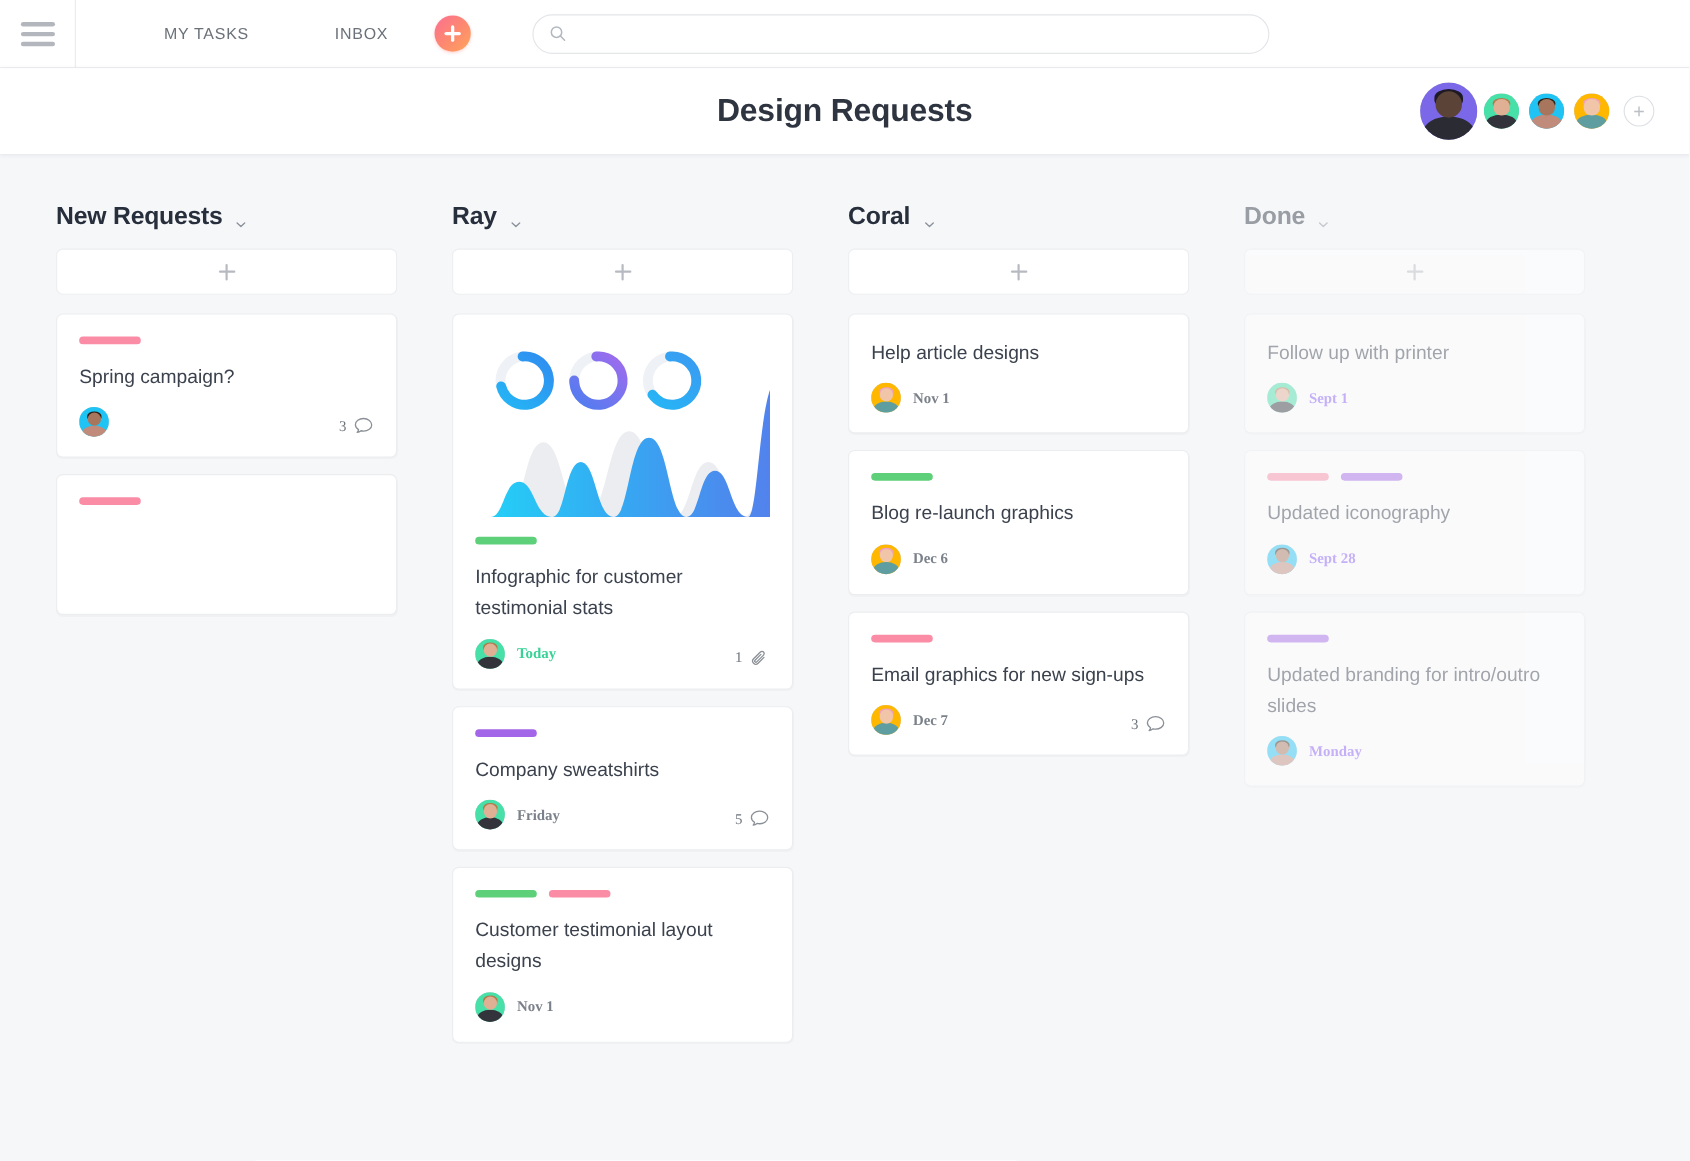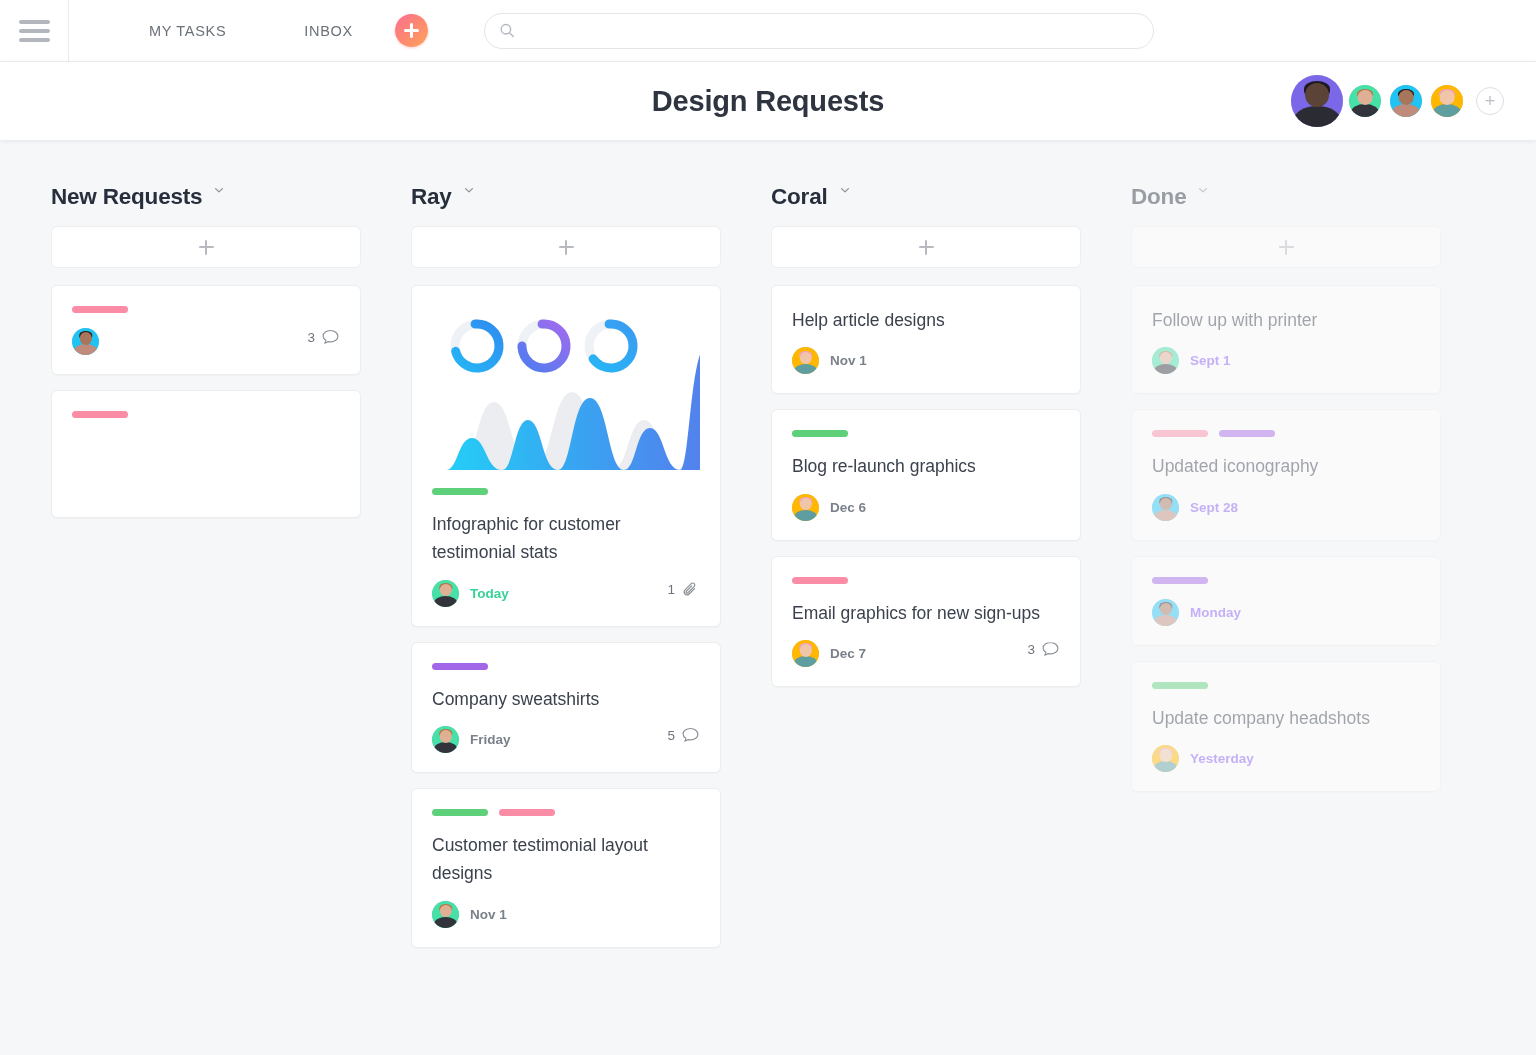--- a/index.html
+++ b/index.html
@@ -130,21 +130,21 @@
   }
   .cols {
     display: flex;
     height: 100%;
     padding-left: 51px;
     gap: 0;
   }
   .col { width: 360px; flex: none; padding-right: 50px; }
   .col.faded { opacity: 0.45; }
   .colhead {
-    display: flex; align-items: flex-start; gap: 11px;
+    display: flex; align-items: flex-end; gap: 11px;
     margin-bottom: 16px;
   }
   .colname {
     font-size: 22.5px; font-weight: bold; color: #282f3c;
     letter-spacing: -0.2px;
   }
   .chev {
     width: 12px; height: 12px; color: #8d939c;
     display: inline-block;
   }
@@ -173,22 +173,22 @@
     cursor: pointer;
   }
   .card.tall { min-height: 128px; }
   .tags { display: flex; gap: 11px; margin-bottom: 15px; }
   .tag { width: 56px; height: 7px; border-radius: 4px; }
   .cardtitle {
     font-size: 17.5px; color: #3b424d; line-height: 1.62;
     font-weight: 400;
   }
   .cardmeta {
-    display: flex; align-items: flex-start;
-    margin-top: 13px; min-height: 28px;
+    display: flex; align-items: flex-end;
+    margin-top: 13px; min-height: 28px; font-family: Liberation Serif, serif;
   }
   .metaleft { display: flex; align-items: center; gap: 11px; }
   .av-sm { width: 27px; height: 27px; }
   .date { font-size: 13.5px; color: #7b818a; font-weight: bold; }
   .date.green { color: #37d296; }
   .date.red { color: #8b5cf6; }
   .metaright {
     margin-left: auto; display: flex; align-items: center; gap: 6px;
     color: #8b9097;
   }
@@ -266,20 +266,21 @@
             <path d="M3 5.4 L7 9.2 L11 5.4" fill="none" stroke="#8d939c" stroke-width="1.5" stroke-linecap="round" stroke-linejoin="round"></path>
           </svg>
         </div>
         <div class="addcard">
           <span class="pl"></span>
         </div>
         <div class="card">
           <div class="tags">
             <span class="tag" style="background:#fb8ca6"></span>
           </div>
+          <div class="cardtitle">Spring campaign?</div>
           <div class="cardmeta">
             <div class="metaleft">
               <div class="avatar av-sm">
                 <div class="face" style="background:#1fc4f4">
                   <div class="shoulders" style="background:#c08b7a"></div>
                   <div class="hair" style="background:#2b2118"></div>
                   <div class="head" style="background:#a8765c"></div>
                 </div>
               </div>
             </div>
@@ -514,46 +515,29 @@
                 </div>
               </div>
               <span class="date red">Sept 28</span>
             </div>
           </div>
         </div>
         <div class="card">
           <div class="tags">
             <span class="tag" style="background:#a466e8"></span>
           </div>
+          <div class="cardtitle">Updated branding for intro/outro slides</div>
           <div class="cardmeta">
             <div class="metaleft">
               <div class="avatar av-sm">
                 <div class="face" style="background:#1fc4f4">
                   <div class="shoulders" style="background:#c08b7a"></div>
                   <div class="hair" style="background:#2b2118"></div>
                   <div class="head" style="background:#a8765c"></div>
                 </div>
               </div>
               <span class="date red">Monday</span>
             </div>
           </div>
         </div>
-        <div class="card">
-          <div class="tags">
-            <span class="tag" style="background:#5fd07a"></span>
-          </div>
-          <div class="cardtitle">Update company headshots</div>
-          <div class="cardmeta">
-            <div class="metaleft">
-              <div class="avatar av-sm">
-                <div class="face" style="background:#ffb700">
-                  <div class="shoulders" style="background:#5f9ea0"></div>
-                  <div class="hair" style="background:#f0a0c0"></div>
-                  <div class="head" style="background:#f0c5a8"></div>
-                </div>
-              </div>
-              <span class="date red">Yesterday</span>
-            </div>
-          </div>
-        </div>
       </div>
     </div>
 </div>
 
 </body></html>

